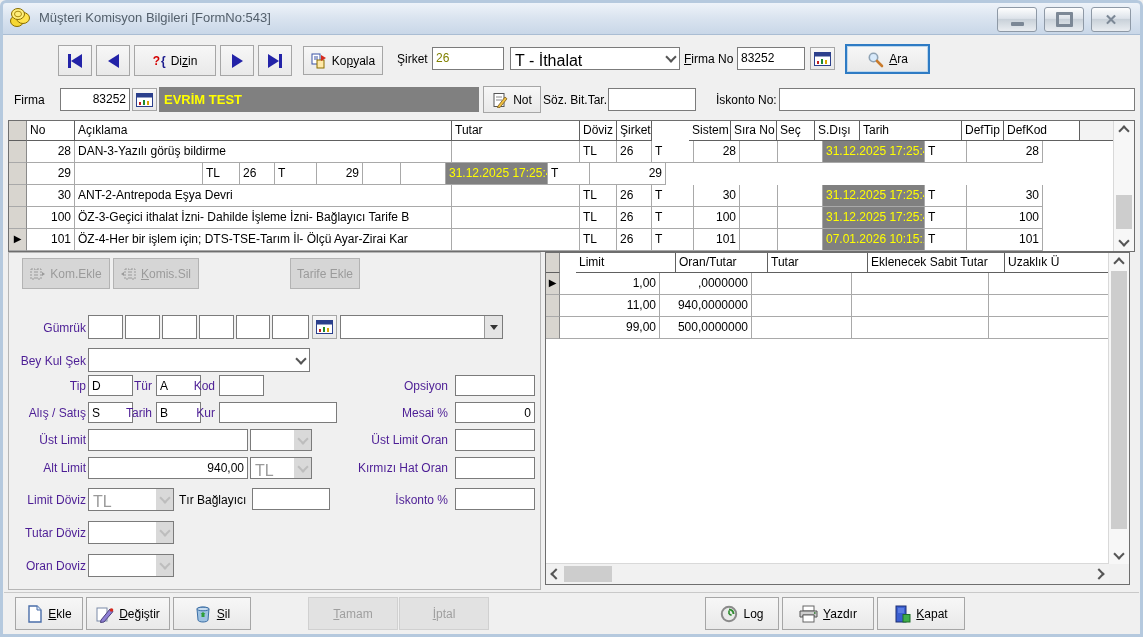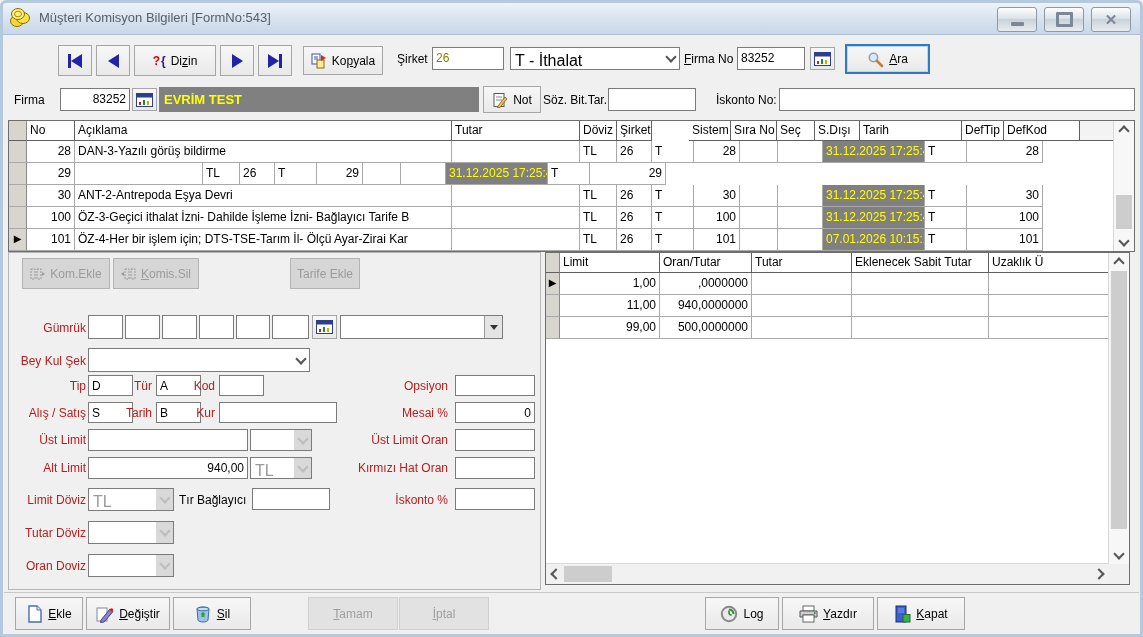--- a/index.html
+++ b/index.html
@@ -10,21 +10,21 @@
     border-radius:6px 6px 0 0;display:flex;align-items:center;}
   .title{font-size:13px;color:#54606c;margin-left:6px;}
   .winbtns{position:absolute;right:12px;top:7px;display:flex;gap:7px;}
   .wbtn{width:38px;height:23px;border:1px solid #8e99a6;border-radius:3px;
     background:linear-gradient(#fefefe,#dde3ea 45%,#c9d1d9 50%,#e9edf1);
     display:flex;align-items:center;justify-content:center;}
   .gl-min{width:13px;height:4px;background:#7c8896;border-radius:1px;margin-top:8px;}
   .gl-max{width:11px;height:9px;border:3px solid #7c8896;border-radius:1px;background:transparent;}
   .gl-x{font-size:15px;font-weight:bold;color:#7c8896;line-height:1;}
   .lbl{position:absolute;font-size:12px;color:#000;white-space:nowrap;}
-  .lblr{position:absolute;font-size:12px;color:#b91c1c;white-space:nowrap;text-align:right;}
+  .lblr{position:absolute;font-size:12px;color:#4c1d95;white-space:nowrap;text-align:right;}
   .tb{position:absolute;box-sizing:border-box;background:#fff;border:1px solid #7b7b7b;
     font-size:12px;padding:3px 3px 0;white-space:nowrap;overflow:hidden;color:#000;}
   .tb.num{text-align:right;}
   .btn{position:absolute;box-sizing:border-box;background:linear-gradient(#f7f7f7,#e9e9e9);
     border:1px solid #a6a6a6;display:flex;align-items:center;justify-content:center;gap:5px;
     font-size:12px;color:#000;white-space:nowrap;}
   .btn.disabled{background:#d6d6d6;border-color:#b3b3b3;color:#9b9b9b;}
   .btn.flatdis{background:#e2e2e2;border-color:#d0d0d0;color:#9f9f9f;}
   .btn.focus{border:2px solid #2e7bc4;box-shadow:inset 0 0 0 1px #bcd6ec;}
   .grayfield{position:absolute;box-sizing:border-box;background:#808080;color:#ffff00;
@@ -416,21 +416,21 @@
     <span class="val"></span>
     <span class="arrow">
         <span class="chev c-dn"></span>
       </span>
   </div>
 
   <div class="grid" style="left:545px;top:252px;width:585px;height:333px">
     <div class="g-body" id="sub-grid" style="right:20px;bottom:20px">
         <div class="g-row g-head">
           <div class="g-ind g-ind-h" style="width: 14px;"></div>
-          <div class="g-cell g-hcell" style="width: 100px;">Limit</div>
+          <div class="g-cell g-hcell" style="width: 100px; margin-left: 16px;">Limit</div>
           <div class="g-cell g-hcell" style="width: 92px;">Oran/Tutar</div>
           <div class="g-cell g-hcell" style="width: 100px;">Tutar</div>
           <div class="g-cell g-hcell" style="width: 137px;">Eklenecek Sabit Tutar</div>
           <div class="g-cell g-hcell" style="width: 120px;">Uzaklık Ü</div>
           <div class="g-hfill"></div>
         </div>
         <div class="g-row">
           <div class="g-ind" style="width: 14px;">▶</div>
           <div class="g-cell num" style="width: 100px;">1,00</div>
           <div class="g-cell num" style="width: 92px;">,0000000</div>

